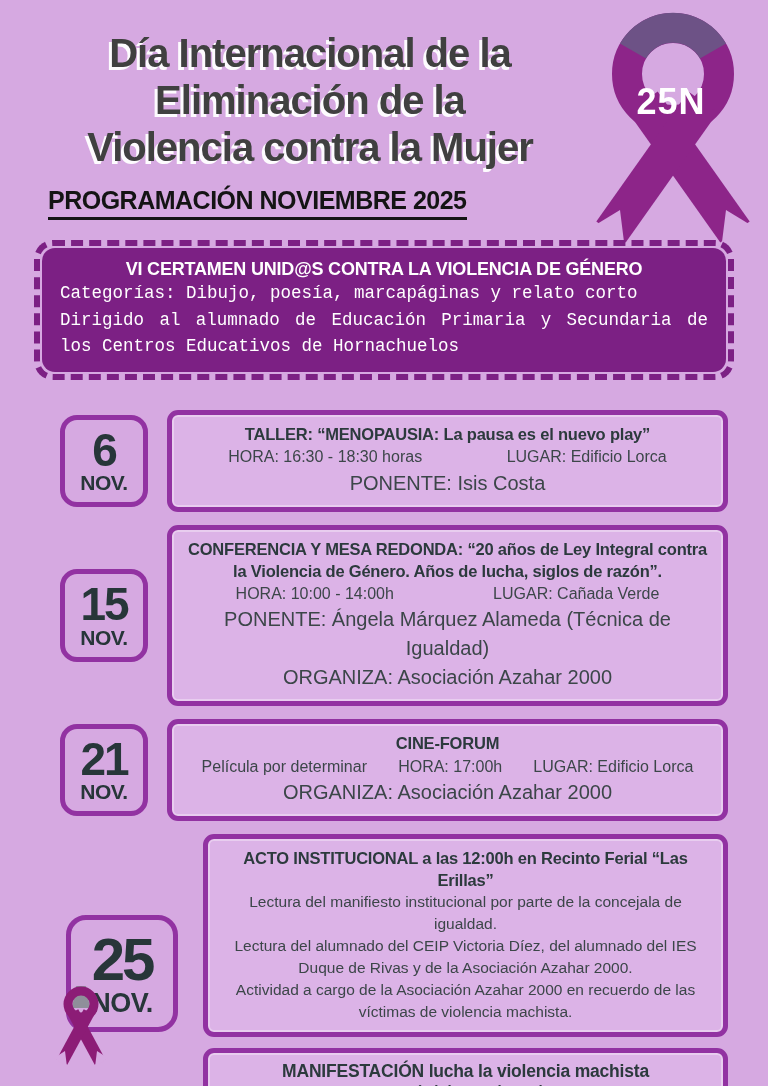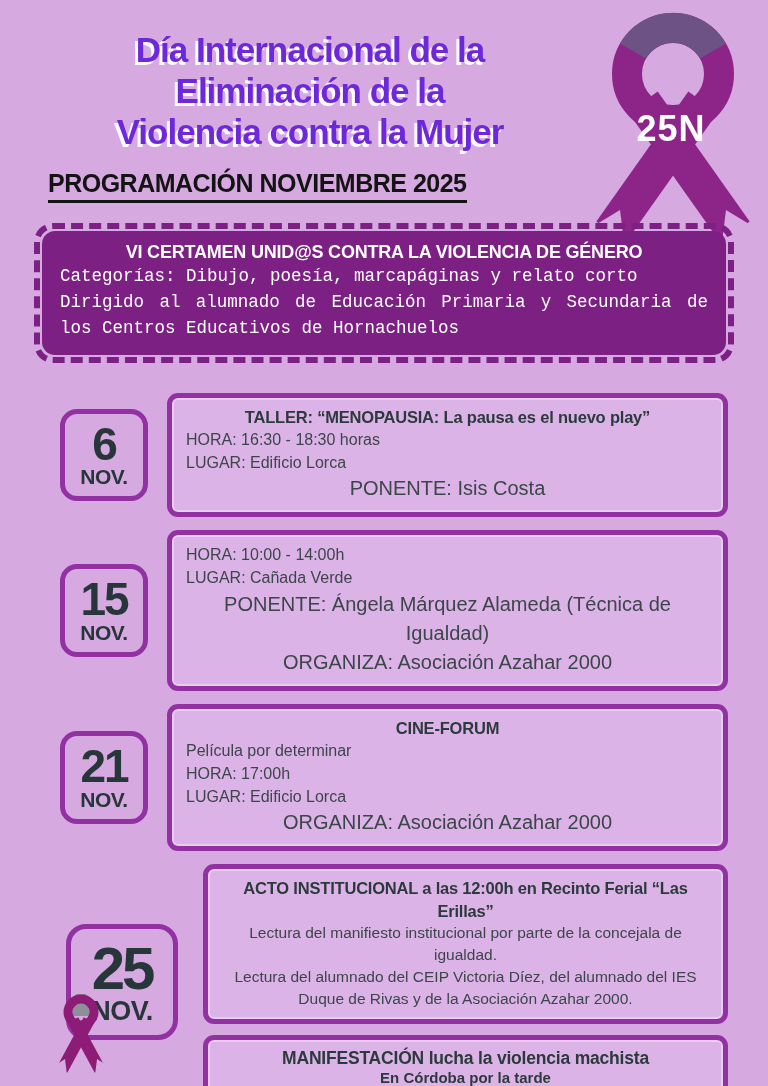--- a/index.html
+++ b/index.html
@@ -6,29 +6,29 @@
   .poster{
     position:relative;
     width:768px;height:1086px;
     background:#d6a9e1;
     font-family:"Liberation Sans",sans-serif;
     overflow:hidden;
   }
   
   .big-ribbon{position:absolute;top:2px;right:0px;width:190px;height:252px;}
   .ribbon-label{
-    position:absolute;top:108px;right:52px;width:90px;
+    position:absolute;top:81px;right:52px;width:90px;
     text-align:center;font-size:36px;font-weight:bold;color:#ffffff;
     letter-spacing:1px;
   }
   
   .title{
     margin:0;padding:30px 0 0 30px;width:560px;
-    text-align:center;font-size:35px;line-height:1.17;font-weight:800;
-    color:#6d28d9;letter-spacing:-1px;
+    text-align:center;font-size:40px;line-height:1.17;font-weight:800;
+    color:#404040;letter-spacing:-1px;
     text-shadow:-3px 3px 0 rgba(255,255,255,.95);
   }
   .prog{
     display:inline-block;margin:16px 0 0 48px;
     font-size:25px;font-weight:bold;color:#141414;
     border-bottom:3px solid #141414;padding-bottom:2px;letter-spacing:-.5px;
   }
   
   .certamen{
     position:relative;margin:28px 42px 0 42px;
@@ -51,21 +51,21 @@
   }
   .date-badge .day{font-size:46px;font-weight:800;line-height:.92;letter-spacing:-2px;}
   .date-badge .mon{font-size:21px;font-weight:800;letter-spacing:-.5px;}
   .card{
     flex:1;border:5px solid #9232a2;border-radius:11px;background:#dcb3e7;
     padding:8px 14px 9px 14px;color:#3c4649;
     box-shadow:inset 0 0 0 2px rgba(255,255,255,.35);
   }
   .ev-title{font-weight:bold;color:#2c3a3d;font-size:16.5px;text-align:center;line-height:1.35;letter-spacing:-.2px;}
   .ev-line{font-size:20px;text-align:center;line-height:1.45;}
-  .ev-cols{display:flex;justify-content:space-around;font-size:16px;line-height:1.45;flex-direction:column;}
+  .ev-cols{display:flex;justify-content:space-around;font-size:16px;line-height:1.45;}
   
   .row-25{align-items:center;}
   .date-col{position:relative;width:124px;flex:none;display:flex;justify-content:center;}
   .badge-big{width:102px;border-width:5px;border-radius:20px;padding:12px 0 8px 0;}
   .badge-big .day{font-size:60px;letter-spacing:-3px;}
   .badge-big .mon{font-size:27px;}
   .small-ribbon{position:absolute;left:-10px;bottom:-50px;width:62px;height:100px;}
   .col-25{flex:1;display:flex;flex-direction:column;gap:11px;}
   .acto-line{font-size:15.5px;text-align:center;line-height:1.42;}
   .manif-title{font-weight:bold;color:#2c3a3d;font-size:17.5px;text-align:center;letter-spacing:-.2px;}
@@ -121,20 +121,21 @@
         <div class="ev-line">PONENTE: Isis Costa</div>
       </div>
     </div>
 
     <div class="event-row">
       <div class="date-badge">
         <div class="day">15</div>
         <div class="mon">NOV.</div>
       </div>
       <div class="card">
+        <div class="ev-title">CONFERENCIA Y MESA REDONDA: “20 años de Ley Integral contra la Violencia de Género. Años de lucha, siglos de razón”.</div>
         <div class="ev-cols">
           <span>HORA: 10:00 - 14:00h</span>
           <span>LUGAR: Cañada Verde</span>
         </div>
         <div class="ev-line">PONENTE: Ángela Márquez Alameda (Técnica de Igualdad)</div>
         <div class="ev-line">ORGANIZA: Asociación Azahar 2000</div>
       </div>
     </div>
 
     <div class="event-row">
@@ -166,20 +167,21 @@
           <path d="M 39 30 L 12 80" stroke="#8c1c76" stroke-width="12" fill="none"></path>
           <polygon points="45,85 58,76 47,69" fill="#d6a9e1"></polygon>
           <polygon points="17,85 4,76 15,69" fill="#d6a9e1"></polygon>
         </svg>
       </div>
       <div class="col-25">
         <div class="card">
           <div class="ev-title">ACTO INSTITUCIONAL a las 12:00h en Recinto Ferial “Las Erillas”</div>
           <div class="acto-line">Lectura del manifiesto institucional por parte de la concejala de igualdad.</div>
           <div class="acto-line">Lectura del alumnado del CEIP Victoria Díez, del alumnado del IES Duque de Rivas y de la Asociación Azahar 2000.</div>
+          <div class="acto-line">Actividad a cargo de la Asociación Azahar 2000 en recuerdo de las víctimas de violencia machista.</div>
         </div>
         <div class="card">
           <div class="manif-title">MANIFESTACIÓN lucha la violencia machista</div>
           <div class="manif-sub">En Córdoba por la tarde</div>
         </div>
       </div>
     </div>
 
   </div>
 

